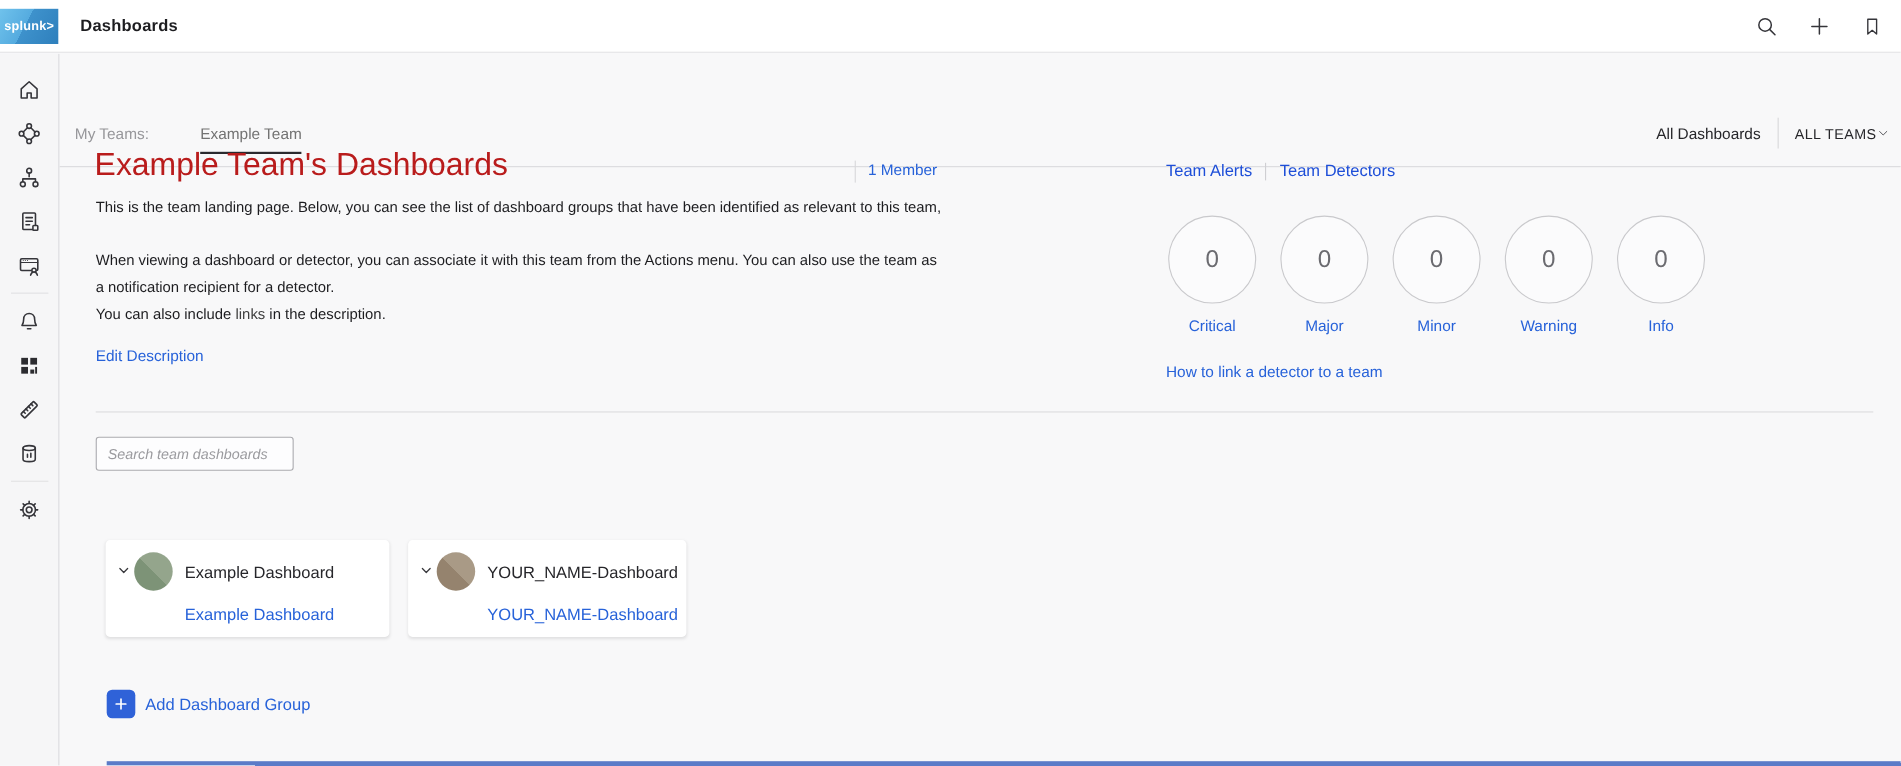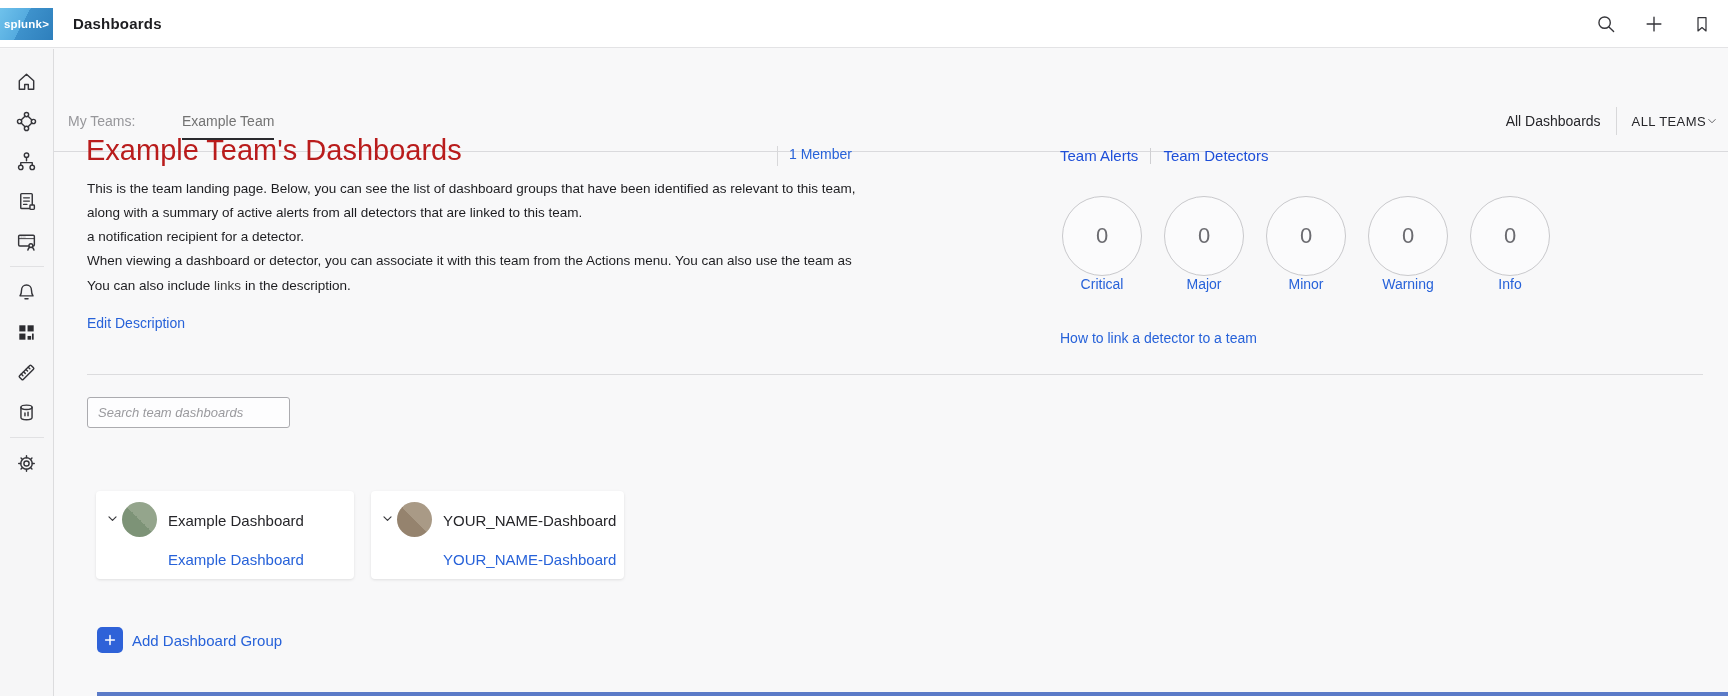--- a/index.html
+++ b/index.html
@@ -56,26 +56,26 @@
 
   
   .alert-tabs { position:absolute; left:1006px; top:33px; display:flex; align-items:center; gap:12px; }
   .alert-tab { color:#1d4ed8; font-size:15px; cursor:pointer; }
   .alert-tabs .vdiv { height:16px; background:#cfcfd2; }
   .severities { position:absolute; left:1007px; top:82px; display:flex; gap:20px; }
   .sev-col { width:82px; display:flex; flex-direction:column; align-items:center; }
   .sev-circle { width:80px; height:80px; border:1px solid #c9c9cc; border-radius:50%;
                 background:#fbfbfc; display:flex; align-items:center; justify-content:center;
                 font-size:22px; color:#6b6b70; }
-  .sev-label { font-size:14px; color:#2762d9; cursor:pointer; }
+  .sev-label { margin-top:12px; font-size:14px; color:#2762d9; cursor:pointer; }
   .howto-link { position:absolute; left:1006px; top:216px; font-size:14px; }
 
   .hrule { position:absolute; left:33px; top:260px; width:1616px; height:1px; background:#dcdcde; }
 
-  .search-input { position:absolute; left:33px; top:283px; width:203px; height:31px;
+  .search-input { position:absolute; left:33px; top:283px; width:180px; height:31px;
                   border:1px solid #ababaf; border-radius:3px; background:#fdfdfe;
                   font-family:"Liberation Sans",sans-serif; font-size:13px; padding:0 10px; color:#2a2a2e; }
   .search-input::placeholder { font-style:italic; color:#9a9a9e; }
 
   
   .card { position:absolute; top:377px; height:88px; background:#ffffff; border-radius:4px;
           box-shadow:0 1px 3px rgba(0,0,0,.10); }
   .card-1 { left:42px; width:258px; }
   .card-2 { left:317px; width:253px; }
   .card-chevron { position:absolute; left:10px; top:21px; cursor:pointer; }
@@ -221,25 +221,24 @@
   <div class="main">
 
     <div class="page-title">Example Team's Dashboards</div>
     <div class="member-row">
       <span class="vdiv"></span>
       <span class="blue-link">1 Member</span>
     </div>
 
     <div class="para p1">
       <div>This is the team landing page. Below, you can see the list of dashboard groups that have been identified as relevant to this team,</div>
-      <div>along with a summary of active alerts from all detectors that are linked to this team.</div>
     </div>
     <div class="para p2">
+      <div>When viewing a dashboard or detector, you can associate it with this team from the Actions menu. You can also use the team as</div>
       <div>a notification recipient for a detector.</div>
-      <div>When viewing a dashboard or detector, you can associate it with this team from the Actions menu. You can also use the team as</div>
     </div>
     <div class="para p3">
       <span>You can also include </span><span class="inline-link">links</span><span> in the description.</span>
     </div>
     <div class="blue-link edit-link">Edit Description</div>
 
     <div class="alert-tabs">
       <span class="alert-tab">Team Alerts</span>
       <span class="vdiv"></span>
       <span class="alert-tab">Team Detectors</span>

